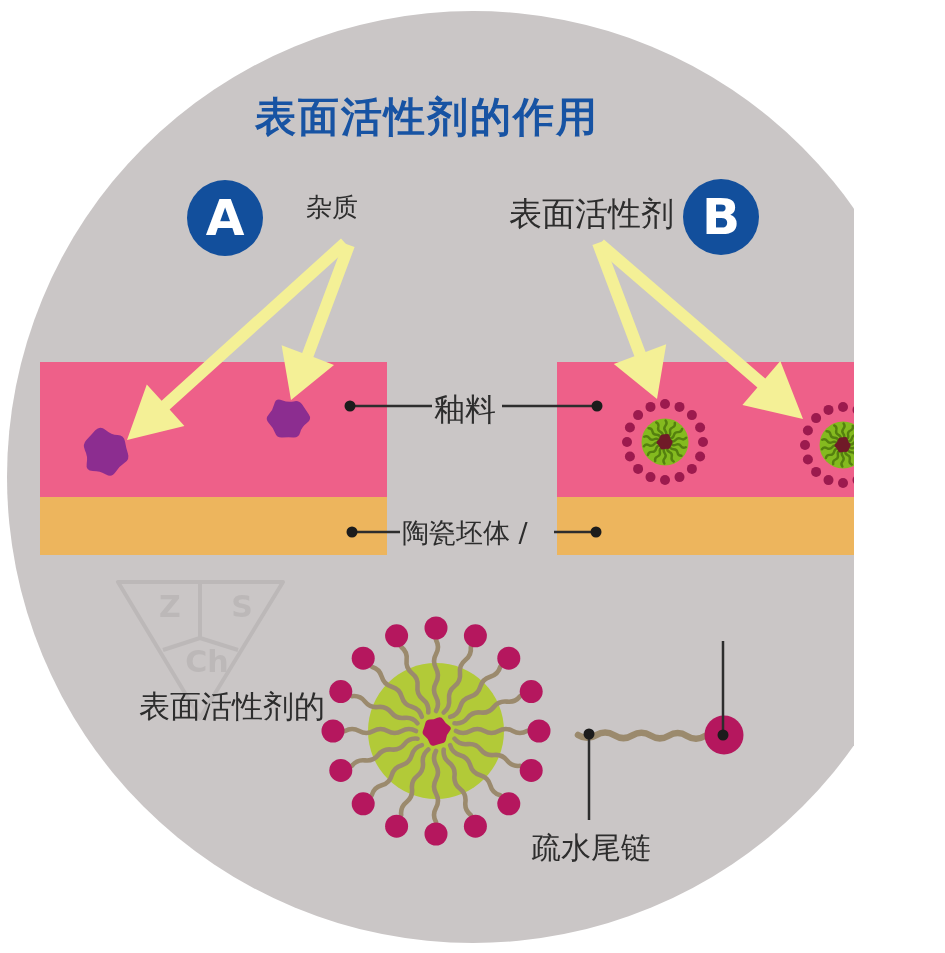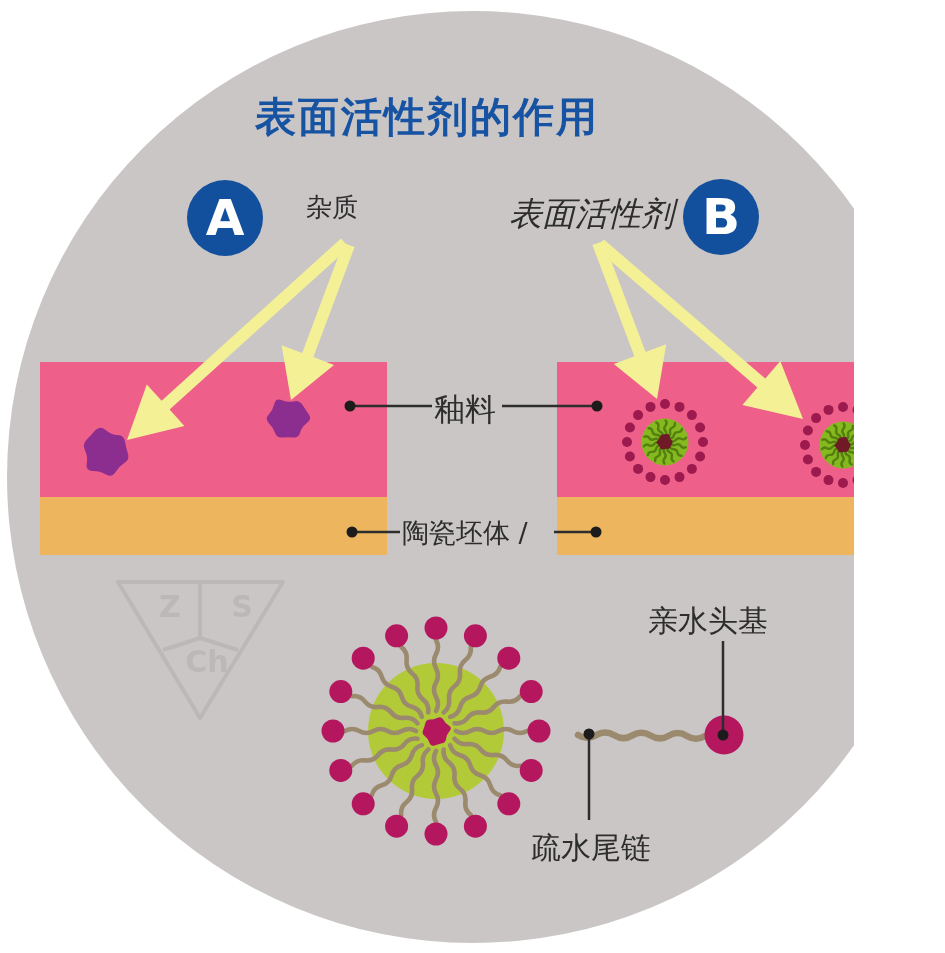--- a/index.html
+++ b/index.html
@@ -7,21 +7,21 @@
   .stage{position:relative;width:854px;height:953px;background:#ffffff;overflow:hidden;}
   .big-circle{position:absolute;left:7px;top:11px;width:932px;height:932px;border-radius:50%;background:#cac6c6;}
   #gfx{position:absolute;left:0;top:0;width:945px;height:953px;z-index:1;}
   .txt{position:absolute;z-index:2;color:#2d2d2d;white-space:nowrap;}
   .title{left:0;top:90px;width:100%;text-align:center;font-size:41px;font-weight:700;color:#1753a3;letter-spacing:2px;}
   .badge{position:absolute;z-index:2;width:76px;height:76px;border-radius:50%;background:#124f9c;color:#ffffff;
          display:flex;align-items:center;justify-content:center;font-size:50px;font-weight:700;}
   .badge-a{left:187px;top:180px;}
   .badge-b{left:683px;top:179px;}
   .lbl-impurity{left:306px;top:190px;font-size:26px;}
-  .lbl-surfactant{left:509px;top:192px;font-size:33px;font-style:italic;}
+  .lbl-surfactant{left:509px;top:192px;font-size:33px;}
   .lbl-glaze{left:434px;top:389px;font-size:31px;}
   .lbl-body{left:402px;top:515px;font-size:27px;}
   .lbl-structure{left:126px;top:687px;width:212px;text-align:center;font-size:31px;line-height:38px;white-space:normal;}
   .lbl-head{left:648px;top:601px;font-size:30px;}
   .lbl-tail{left:531px;top:828px;font-size:30px;}
   .wm{fill:none;stroke:#bcb8b8;stroke-width:4;stroke-linejoin:round;}
   .wm-text{fill:#bcb8b8;font-size:30px;font-weight:700;font-family:"DejaVu Sans","Liberation Sans",sans-serif;}
   .leader{stroke:#2d2d2d;stroke-width:2.5;}
   .leader-dot{fill:#1c1c1c;}
 </style>
@@ -187,16 +187,16 @@
   </svg>
 
   <div class="txt title">表面活性剂的作用</div>
   <div class="badge badge-a">A</div>
   <div class="badge badge-b">B</div>
   <div class="txt lbl-impurity">杂质</div>
   <div class="txt lbl-surfactant">表面活性剂</div>
   <div class="txt lbl-glaze">釉料</div>
   <div class="txt lbl-body">陶瓷坯体 /</div>
   <div class="txt lbl-structure">
+    <div>表面活性剂的</div>
   </div>
-  <div class="txt lbl-head">亲水头基</div>
   <div class="txt lbl-tail">疏水尾链</div>
 </div>
 
 </body></html>

